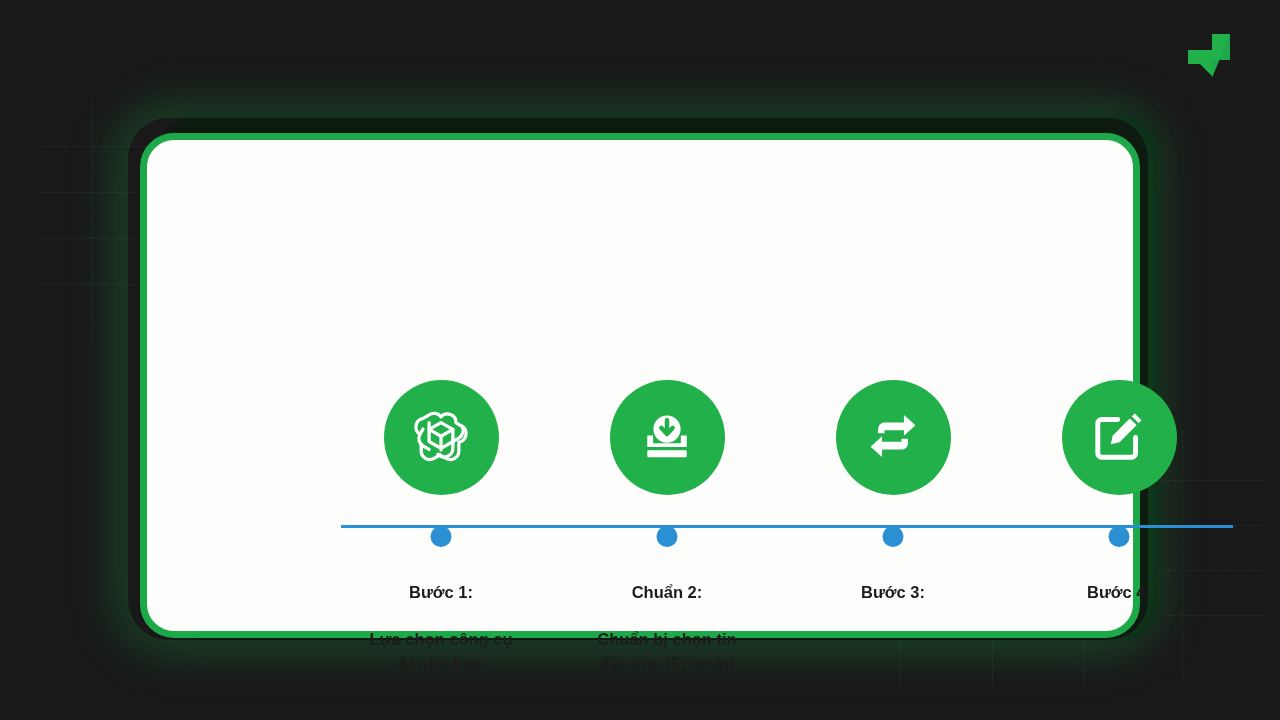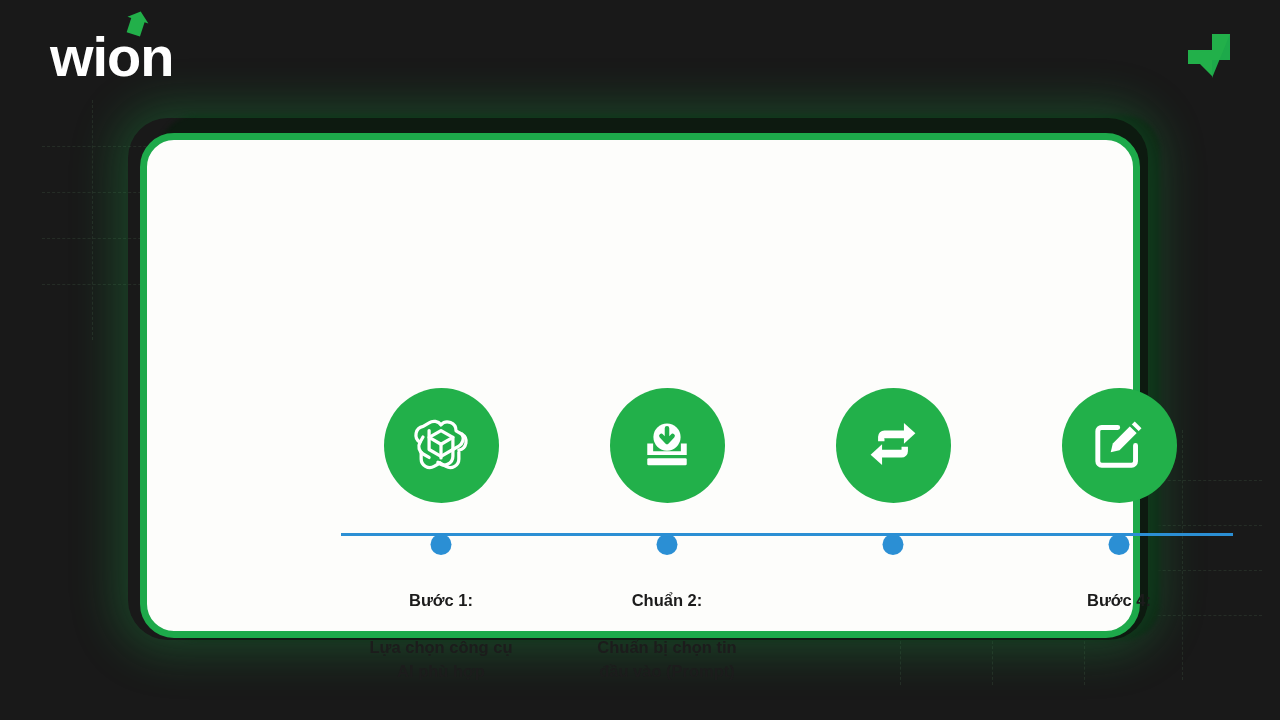--- a/index.html
+++ b/index.html
@@ -96,21 +96,21 @@
     box-sizing: border-box;
     background: #fdfdfb;
     border: 7px solid #1da94a;
     border-radius: 34px;
   }
 
   
   .timeline {
     position: absolute;
     left: 0; right: 0;
-    top: 0; bottom: 0; margin-top: 8px;
+    top: 0; bottom: 0;
   }
   .timeline-line {
     position: absolute;
     left: 194px;
     top: 385px;
     width: 892px;
     height: 3px;
     background: #2b8fd4;
   }
   .step {
@@ -165,28 +165,20 @@
   <div class="grid-h" style="left:1112px; top:525px; width:150px;"></div>
   <div class="grid-h" style="left:1112px; top:570px; width:150px;"></div>
   <div class="grid-h" style="left:1112px; top:615px; width:150px;"></div>
   <div class="grid-v" style="left:900px;  top:600px; height:85px;"></div>
   <div class="grid-v" style="left:992px;  top:600px; height:85px;"></div>
   <div class="grid-v" style="left:1084px; top:600px; height:85px;"></div>
 </div>
 
 <div class="header">
 
-  <div class="logo">
-    <span class="logo-text">wion</span>
-    <span class="logo-arrow">
-      <svg width="24" height="26" viewBox="0 0 24 26">
-        <path d="M4 24 L4 9 L0 9 L11 0 L22 9 L18 9 L18 24 Z" fill="#22b04a" transform="rotate(18 11 12)"></path>
-      </svg>
-    </span>
-  </div>
 
   <div class="brand-mark">
     <svg width="46" height="50" viewBox="0 0 46 50">
       <path d="M2 20 L26 20 L26 4 L44 4 L44 30 L26 30 L26 46 L14 34 L2 34 Z" fill="#22b04a"></path>
       <path d="M44 4 L44 30 L26 30 L26 48 Z" fill="#1da94a"></path>
       <path d="M2 20 L26 20 L26 4 L44 4 L26 22 Z" fill="#22b04a"></path>
     </svg>
   </div>
 </div>
 
@@ -248,20 +240,21 @@
           <svg width="64" height="64" viewBox="0 0 24 24">
             <path d="M6.4 11V9.3a2.4 2.4 0 0 1 2.4-2.4h8.3v2.9H8.9A.1.1 0 0 0 8.8 10v1h-2.4z" fill="#ffffff"></path>
             <path d="M16.1 4.1 20.4 8l-4.3 3.9z" fill="#ffffff"></path>
             <path d="M17.6 13v1.7a2.4 2.4 0 0 1-2.4 2.4H6.9v-2.9h8.2a.1.1 0 0 0 .1-.1v-1.1z" fill="#ffffff"></path>
             <path d="M7.9 19.9 3.6 16l4.3-3.9z" fill="#ffffff"></path>
           </svg>
         </span>
       </div>
       <div class="step-dot"></div>
       <div class="step-label">
+        <div>Bước 3:</div>
       </div>
     </div>
 
     <div class="step" style="left:857px;">
       <div class="step-circle">
         <span>
           <svg width="62" height="62" viewBox="0 0 24 24">
             <path d="M18.4 12.6v6.1a1.5 1.5 0 0 1-1.5 1.5H5.3a1.5 1.5 0 0 1-1.5-1.5V7.1a1.5 1.5 0 0 1 1.5-1.5h6.2" fill="none" stroke="#ffffff" stroke-width="1.9" stroke-linecap="round"></path>
             <path d="M18.1 3.3 20.7 5.9 12.2 14.4l-3.4.8.8-3.4z" fill="#ffffff"></path>
             <path d="m16.6 4.8 2.6 2.6" stroke="#22b04a" stroke-width="1.1" stroke-linecap="round"></path>

